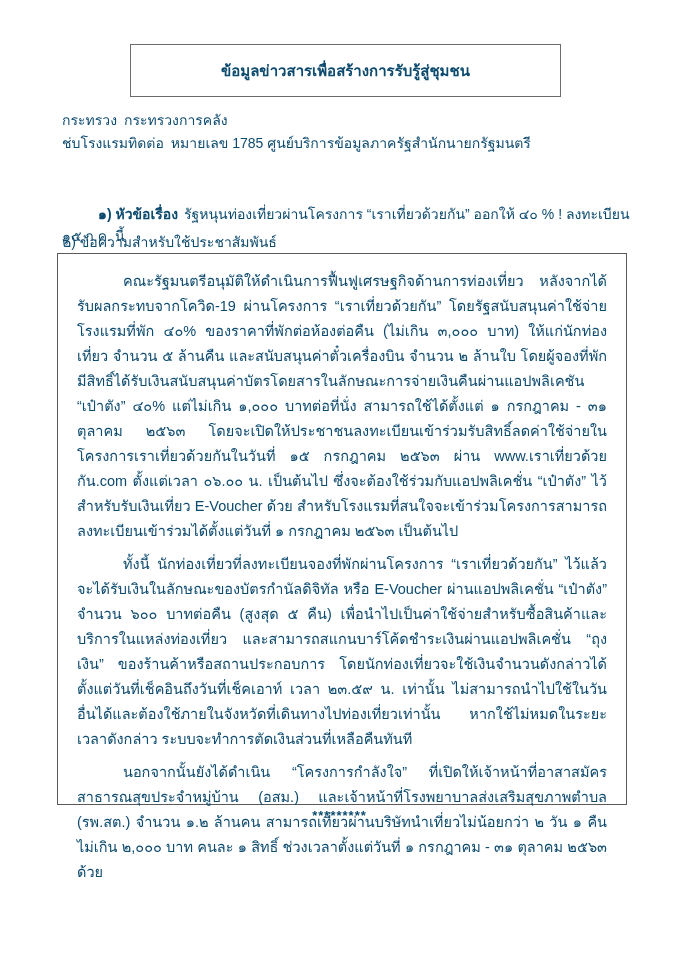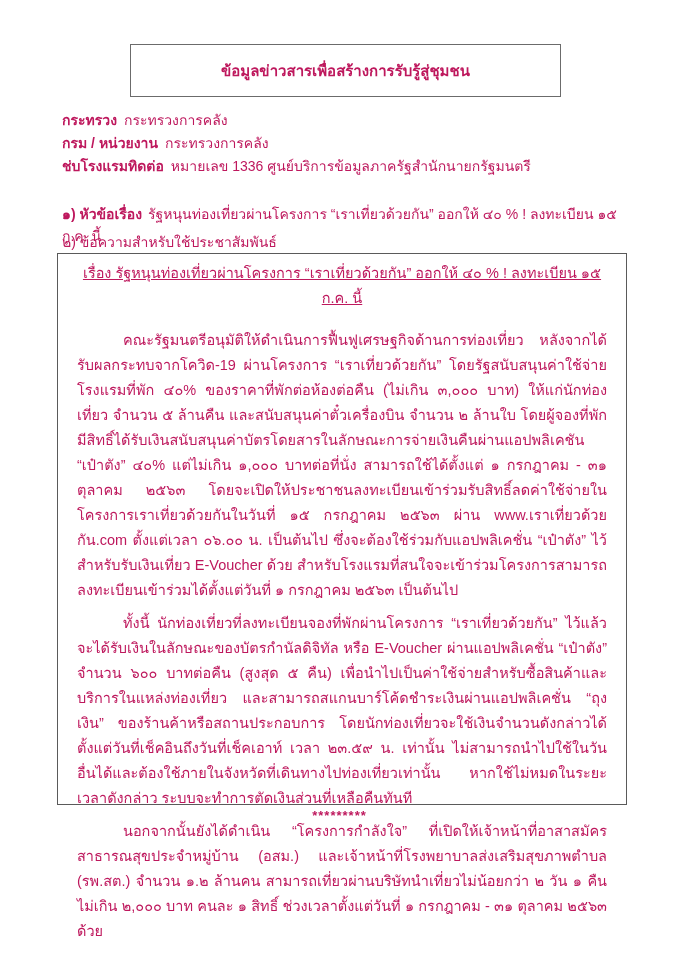--- a/index.html
+++ b/index.html
@@ -2,21 +2,21 @@
 <html lang="th"><head>
 <meta charset="utf-8">
 <style>
   html, body { margin: 0; padding: 0; background: #f0f0f0; }
   .page {
     position: relative;
     width: 679px;
     height: 960px;
     margin: 0 auto;
     background: #ffffff;
-    color: #be185d;
+    color: #0c4a6e;
     font-family: "Liberation Sans", "DejaVu Sans", sans-serif;
     overflow: hidden;
   }
 
   
   .header-box {
     position: absolute;
     left: 130px;
     top: 44px;
     width: 431px;
@@ -34,41 +34,41 @@
 
   
   .meta {
     position: absolute;
     left: 62px;
     top: 109px;
     width: 565px;
     font-size: 14px;
   }
   .meta-row { line-height: 23px; white-space: nowrap; }
-  .meta-label { font-weight: bold; margin-right: 7px; }
+  .meta-label { font-weight: normal; margin-right: 7px; }
 
   
   .topic-line {
     position: absolute;
     left: 62px;
     top: 203px;
     width: 575px;
     font-size: 14px;
     line-height: 22px;
   }
   .pr-line {
     position: absolute;
     left: 62px;
     top: 231px;
     width: 565px;
     font-size: 14px;
     line-height: 22px;
     font-weight: normal;
   }
-  .inline-label { font-weight: bold; margin-right: 6px; }
+  .inline-label { font-weight: bold; margin-right: 6px; margin-left: 36px; }
 
   
   .content-box {
     position: absolute;
     left: 57px;
     top: 253px;
     width: 570px;
     height: 552px;
     border: 1.5px solid #5a5a5a;
     box-sizing: border-box;
@@ -106,35 +106,31 @@
 
   <div class="header-box">
     <div>ข้อมูลข่าวสารเพื่อสร้างการรับรู้สู่ชุมชน</div>
   </div>
 
   <div class="meta">
     <div class="meta-row">
       <span class="meta-label">กระทรวง</span><span>กระทรวงการคลัง</span>
     </div>
     <div class="meta-row">
-      <span class="meta-label">กรม / หน่วยงาน</span><span>กระทรวงการคลัง</span>
-    </div>
-    <div class="meta-row">
-      <span class="meta-label">ช่บโรงแรมทิดต่อ</span><span>หมายเลข 1336 ศูนย์บริการข้อมูลภาครัฐสำนักนายกรัฐมนตรี</span>
+      <span class="meta-label">ช่บโรงแรมทิดต่อ</span><span>หมายเลข 1785 ศูนย์บริการข้อมูลภาครัฐสำนักนายกรัฐมนตรี</span>
     </div>
   </div>
 
   <div class="topic-line">
     <span class="inline-label">๑) หัวข้อเรื่อง</span><span>รัฐหนุนท่องเที่ยวผ่านโครงการ “เราเที่ยวด้วยกัน” ออกให้ ๔๐ % ! ลงทะเบียน ๑๕ ก.ค. นี้</span>
   </div>
 
   <div class="pr-line">๒) ข้อความสำหรับใช้ประชาสัมพันธ์</div>
 
   <div class="content-box">
-    <p class="content-title">เรื่อง รัฐหนุนท่องเที่ยวผ่านโครงการ “เราเที่ยวด้วยกัน” ออกให้ ๔๐ % ! ลงทะเบียน ๑๕ ก.ค. นี้</p>
     <p class="content-paragraph">คณะรัฐมนตรีอนุมัติให้ดำเนินการฟื้นฟูเศรษฐกิจด้านการท่องเที่ยว หลังจากได้รับผลกระทบจากโควิด-19 ผ่านโครงการ “เราเที่ยวด้วยกัน” โดยรัฐสนับสนุนค่าใช้จ่ายโรงแรมที่พัก ๔๐% ของราคาที่พักต่อห้องต่อคืน (ไม่เกิน ๓,๐๐๐ บาท) ให้แก่นักท่องเที่ยว จำนวน ๕ ล้านคืน และสนับสนุนค่าตั๋วเครื่องบิน จำนวน ๒ ล้านใบ โดยผู้จองที่พักมีสิทธิ์ได้รับเงินสนับสนุนค่าบัตรโดยสารในลักษณะการจ่ายเงินคืนผ่านแอปพลิเคชัน “เป๋าตัง” ๔๐% แต่ไม่เกิน ๑,๐๐๐ บาทต่อที่นั่ง สามารถใช้ได้ตั้งแต่ ๑ กรกฎาคม - ๓๑ ตุลาคม ๒๕๖๓ โดยจะเปิดให้ประชาชนลงทะเบียนเข้าร่วมรับสิทธิ์ลดค่าใช้จ่ายในโครงการเราเที่ยวด้วยกันในวันที่ ๑๕ กรกฎาคม ๒๕๖๓ ผ่าน www.เราเที่ยวด้วยกัน.com ตั้งแต่เวลา ๐๖.๐๐ น. เป็นต้นไป ซึ่งจะต้องใช้ร่วมกับแอปพลิเคชั่น “เป๋าตัง” ไว้สำหรับรับเงินเที่ยว E-Voucher ด้วย สำหรับโรงแรมที่สนใจจะเข้าร่วมโครงการสามารถลงทะเบียนเข้าร่วมได้ตั้งแต่วันที่ ๑ กรกฎาคม ๒๕๖๓ เป็นต้นไป</p>
     <p class="content-paragraph">ทั้งนี้ นักท่องเที่ยวที่ลงทะเบียนจองที่พักผ่านโครงการ “เราเที่ยวด้วยกัน” ไว้แล้ว จะได้รับเงินในลักษณะของบัตรกำนัลดิจิทัล หรือ E-Voucher ผ่านแอปพลิเคชั่น “เป๋าตัง” จำนวน ๖๐๐ บาทต่อคืน (สูงสุด ๕ คืน) เพื่อนำไปเป็นค่าใช้จ่ายสำหรับซื้อสินค้าและบริการในแหล่งท่องเที่ยว และสามารถสแกนบาร์โค้ดชำระเงินผ่านแอปพลิเคชั่น “ถุงเงิน” ของร้านค้าหรือสถานประกอบการ โดยนักท่องเที่ยวจะใช้เงินจำนวนดังกล่าวได้ตั้งแต่วันที่เช็คอินถึงวันที่เช็คเอาท์ เวลา ๒๓.๕๙ น. เท่านั้น ไม่สามารถนำไปใช้ในวันอื่นได้และต้องใช้ภายในจังหวัดที่เดินทางไปท่องเที่ยวเท่านั้น หากใช้ไม่หมดในระยะเวลาดังกล่าว ระบบจะทำการตัดเงินส่วนที่เหลือคืนทันที</p>
     <p class="content-paragraph">นอกจากนั้นยังได้ดำเนิน “โครงการกำลังใจ” ที่เปิดให้เจ้าหน้าที่อาสาสมัครสาธารณสุขประจำหมู่บ้าน (อสม.) และเจ้าหน้าที่โรงพยาบาลส่งเสริมสุขภาพตำบล (รพ.สต.) จำนวน ๑.๒ ล้านคน สามารถเที่ยวผ่านบริษัทนำเที่ยวไม่น้อยกว่า ๒ วัน ๑ คืน ไม่เกิน ๒,๐๐๐ บาท คนละ ๑ สิทธิ์ ช่วงเวลาตั้งแต่วันที่ ๑ กรกฎาคม - ๓๑ ตุลาคม ๒๕๖๓ ด้วย</p>
   </div>
 
   <div class="footer-separator">*********</div>
 
 </div>
 
 </body></html>

